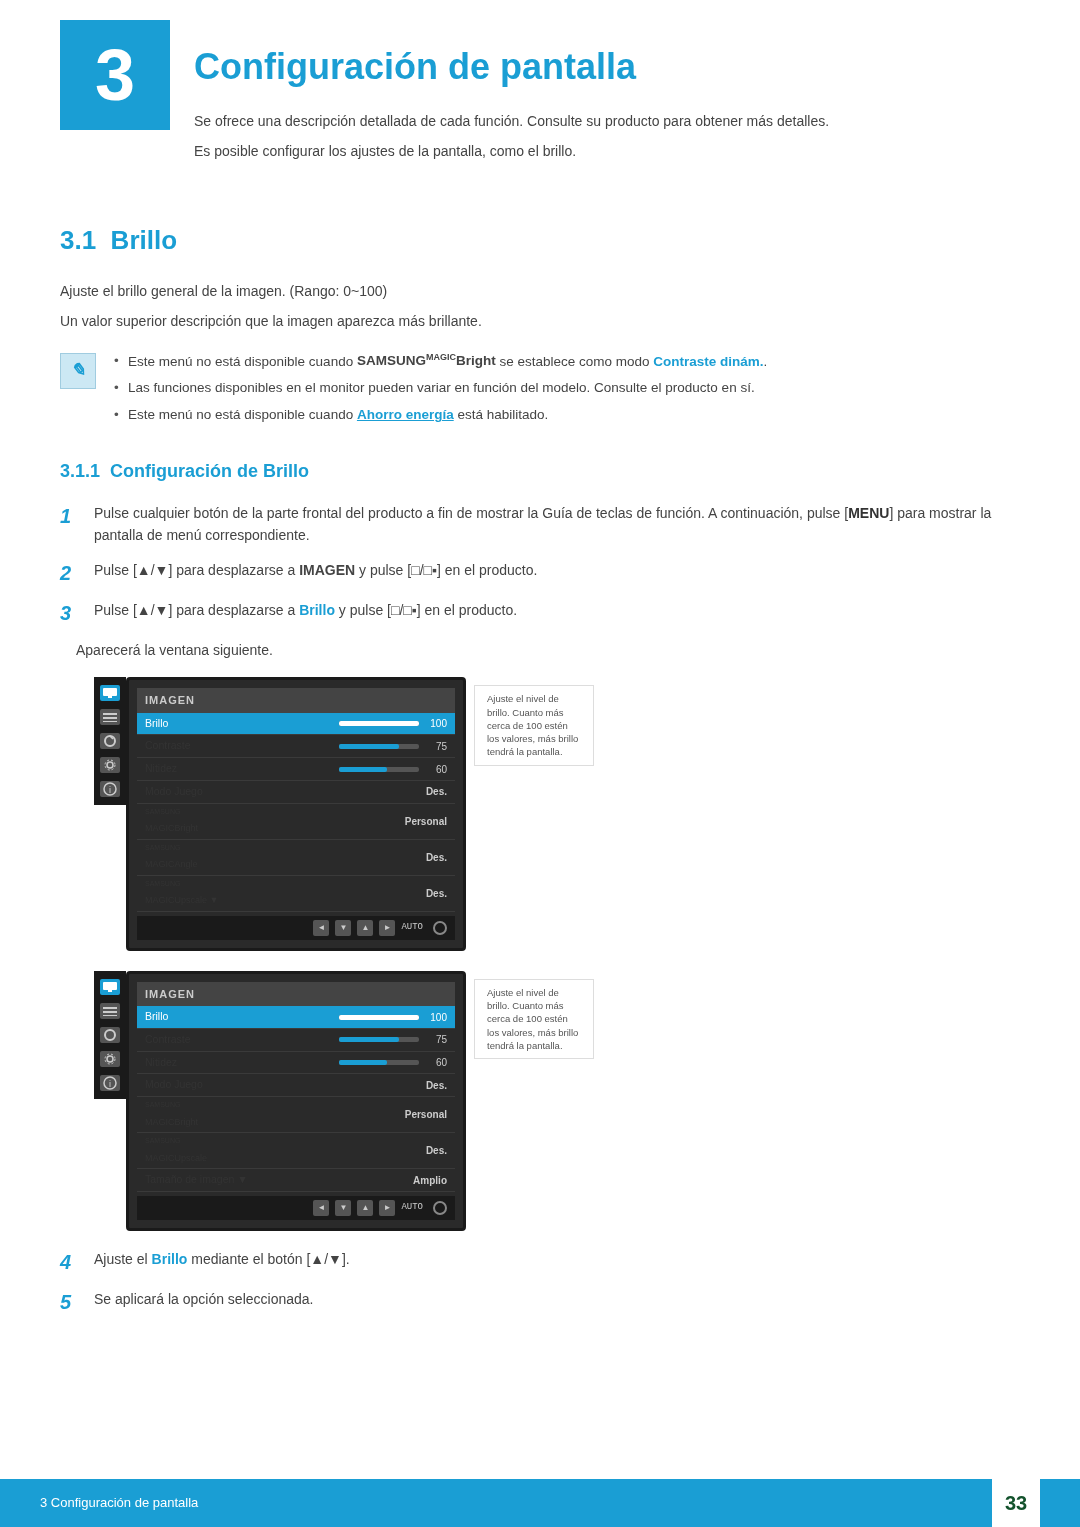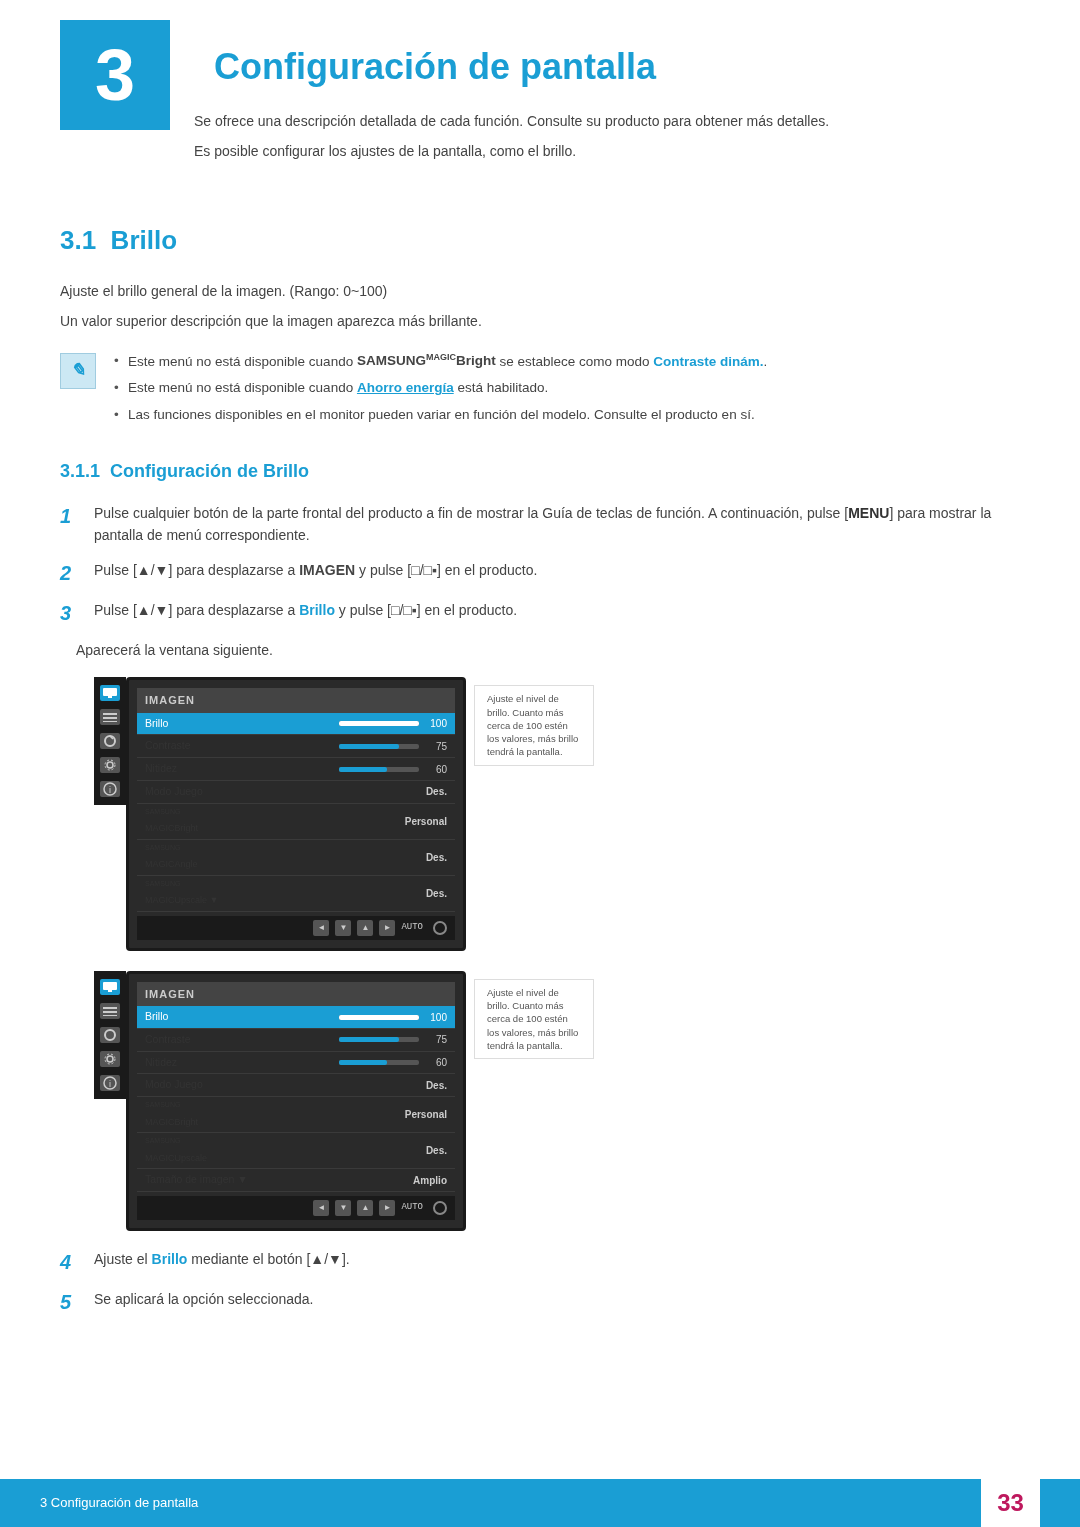--- a/index.html
+++ b/index.html
@@ -38,21 +38,20 @@
     }
     .header-text {
       flex: 1;
     }
     .page-title {
       font-size: 36px;
       font-weight: bold;
       color: #1a9ed4;
       margin-bottom: 16px;
       margin-top: 10px;
-      margin-left: 20px;
     }
     .intro-text {
       font-size: 14px;
       color: #444;
       line-height: 1.6;
       margin-bottom: 8px;
     }
 
     
     .content {
@@ -335,24 +334,24 @@
       align-items: center;
       justify-content: space-between;
       padding: 12px 40px;
     }
     .footer-text {
       color: #fff;
       font-size: 13px;
     }
     .footer-page-num {
       background: #fff;
-      color: #be185d;
-      font-size: 24px;
-      font-weight: bold;
-      width: 59px;
+      color: #14532d;
+      font-size: 20px;
+      font-weight: bold;
+      width: 48px;
       height: 48px;
       display: flex;
       align-items: center;
       justify-content: center;
     }
   </style>
 </head>
 <body>
 
 <div class="page-header">
@@ -373,24 +372,24 @@
     <p class="section-desc">Ajuste el brillo general de la imagen. (Rango: 0~100)</p>
     <p class="section-desc">Un valor superior descripción que la imagen aparezca más brillante.</p>
 
     <div class="notes-area">
       <div class="note-icon">✎</div>
       <ul class="notes-list">
         <li>
           Este menú no está disponible cuando <span class="bold-text">SAMSUNG<span class="superscript-small">MAGIC</span>Bright</span> se establece como modo <span class="bold-text" style="color:#1a9ed4;">Contraste dinám.</span>.
         </li>
         <li>
-          Este menú no está disponible cuando <span class="link-text">Ahorro energía</span> está habilitado.
+          Las funciones disponibles en el monitor pueden variar en función del modelo. Consulte el producto en sí.
         </li>
         <li>
-          Las funciones disponibles en el monitor pueden variar en función del modelo. Consulte el producto en sí.
+          Este menú no está disponible cuando <span class="link-text">Ahorro energía</span> está habilitado.
         </li>
       </ul>
     </div>
   </div>
 
   <div>
     <div class="subsection-heading">
       <span>3.1.1</span>&nbsp;&nbsp;<span>Configuración de Brillo</span>
     </div>
 

